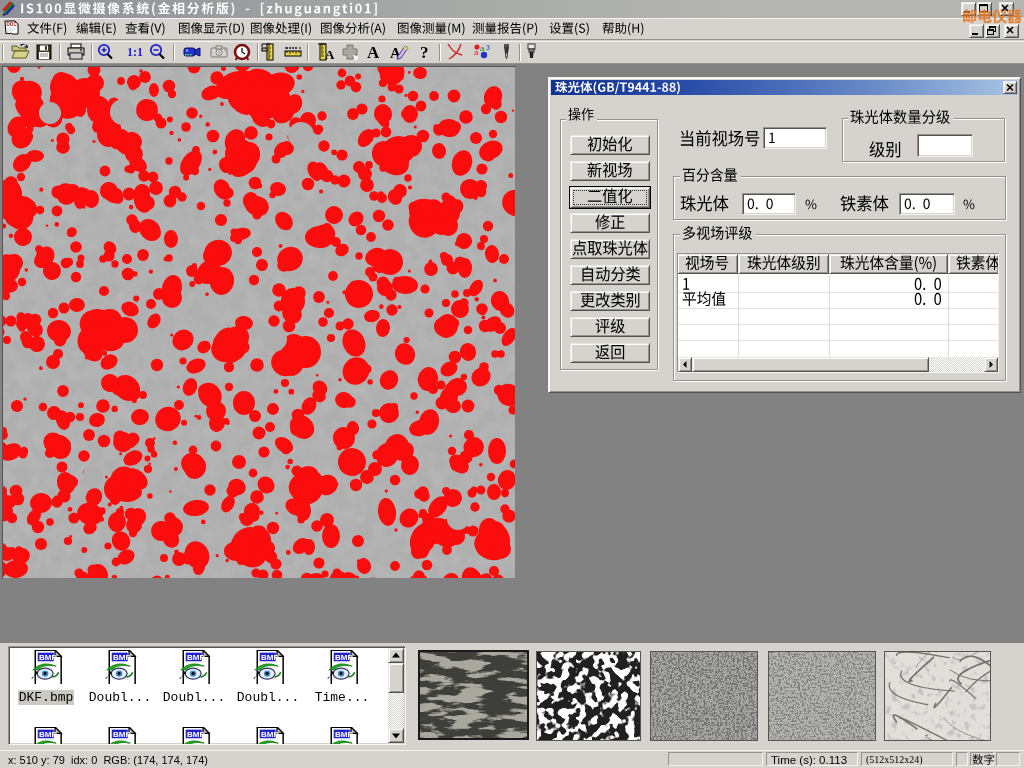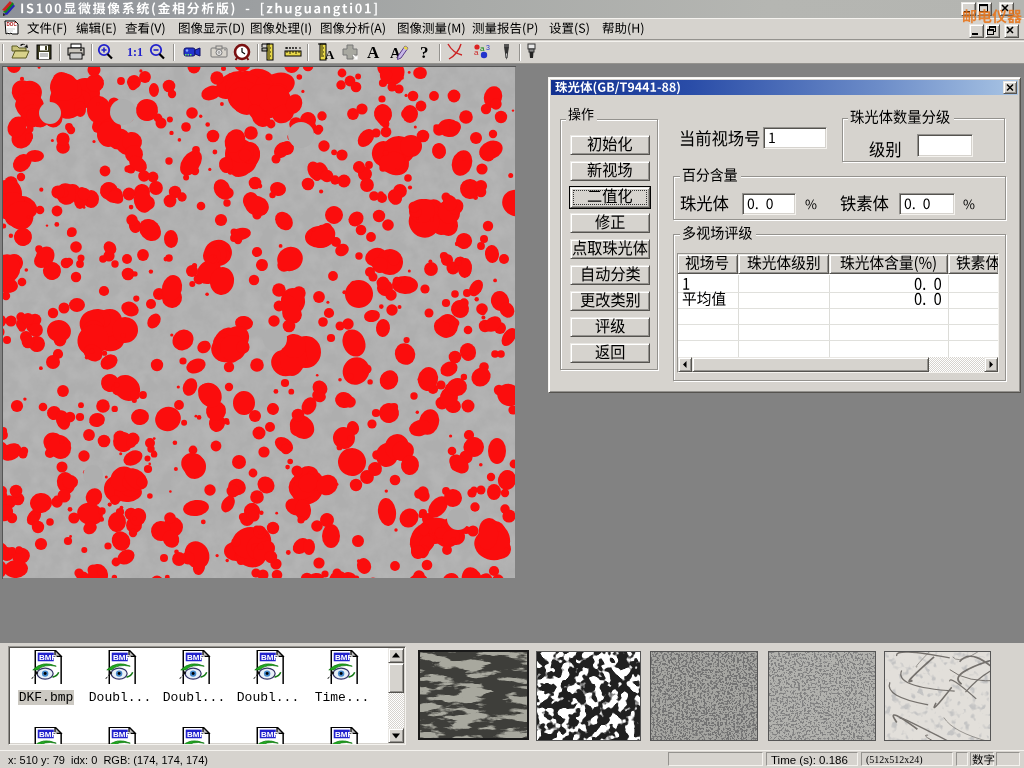--- a/index.html
+++ b/index.html
@@ -1697,21 +1697,21 @@
       <path d="M5 31 q-6 15 39 23" stroke-width="1.3"></path>
       <path d="M28 29 q-13 7 22 -24" stroke-width="1.8"></path>
       <path d="M12 4 q-3 -9 54 2" stroke-width="1.4"></path>
       <path d="M82 41 q15 -17 32 -25" stroke-width="1.2"></path>
     </g>
   </svg>
 <div class="abs" style="left:0;top:750px;width:1024px;height:18px;background:#d6d3ce;border-top:1px solid #f4f2ee"></div>
 <div class="abs" style="left:8px;top:754px;font-size:11px;color:#000">x: 510 y: 79&nbsp;&nbsp;idx: 0&nbsp;&nbsp;RGB: (174, 174, 174)</div>
 <div class="abs" style="left:668px;top:752px;width:95px;height:14px;border:1px solid;border-color:#94928e #f4f2ee #f4f2ee #94928e"></div>
 <div class="abs" style="left:766px;top:752px;width:92px;height:14px;border:1px solid;border-color:#94928e #f4f2ee #f4f2ee #94928e"></div>
-<div class="abs" style="left:771px;top:754px;font-size:11.5px;color:#000;font-family:'Liberation Sans'">Time (s): 0.186</div>
+<div class="abs" style="left:771px;top:754px;font-size:11.5px;color:#000;font-family:'Liberation Sans'">Time (s): 0.113</div>
 <div class="abs" style="left:861px;top:752px;width:92px;height:14px;border:1px solid;border-color:#94928e #f4f2ee #f4f2ee #94928e"></div>
 <div class="abs" style="left:866px;top:754px;font-size:10px;color:#000;font-family:Liberation Serif, serif">(512x512x24)</div>
 <div class="abs" style="left:956px;top:752px;width:12px;height:14px;border:1px solid;border-color:#94928e #f4f2ee #f4f2ee #94928e"></div>
 <div class="abs" style="left:970px;top:752px;width:24px;height:14px;border:1px solid;border-color:#94928e #f4f2ee #f4f2ee #94928e"></div>
 <svg style="position:absolute;left:972px;top:754px;" width="25" height="16" viewBox="0 0 25 16">
     <g fill="#000">
       <path transform="translate(0.0 9.9) scale(0.01150 -0.01150)" d="M443 821C425 782 393 723 368 688L417 664C443 697 477 747 506 793ZM88 793C114 751 141 696 150 661L207 686C198 722 171 776 143 815ZM410 260C387 208 355 164 317 126C279 145 240 164 203 180C217 204 233 231 247 260ZM110 153C159 134 214 109 264 83C200 37 123 5 41 -14C54 -28 70 -54 77 -72C169 -47 254 -8 326 50C359 30 389 11 412 -6L460 43C437 59 408 77 375 95C428 152 470 222 495 309L454 326L442 323H278L300 375L233 387C226 367 216 345 206 323H70V260H175C154 220 131 183 110 153ZM257 841V654H50V592H234C186 527 109 465 39 435C54 421 71 395 80 378C141 411 207 467 257 526V404H327V540C375 505 436 458 461 435L503 489C479 506 391 562 342 592H531V654H327V841ZM629 832C604 656 559 488 481 383C497 373 526 349 538 337C564 374 586 418 606 467C628 369 657 278 694 199C638 104 560 31 451 -22C465 -37 486 -67 493 -83C595 -28 672 41 731 129C781 44 843 -24 921 -71C933 -52 955 -26 972 -12C888 33 822 106 771 198C824 301 858 426 880 576H948V646H663C677 702 689 761 698 821ZM809 576C793 461 769 361 733 276C695 366 667 468 648 576Z"></path>
       <path transform="translate(11.5 9.9) scale(0.01150 -0.01150)" d="M460 363V300H69V228H460V14C460 0 455 -5 437 -6C419 -6 354 -6 287 -4C300 -24 314 -58 319 -79C404 -79 457 -78 492 -67C528 -54 539 -32 539 12V228H930V300H539V337C627 384 717 452 779 516L728 555L711 551H233V480H635C584 436 519 392 460 363ZM424 824C443 798 462 765 475 736H80V529H154V664H843V529H920V736H563C549 769 523 814 497 847Z"></path>
     </g>
   </svg>

